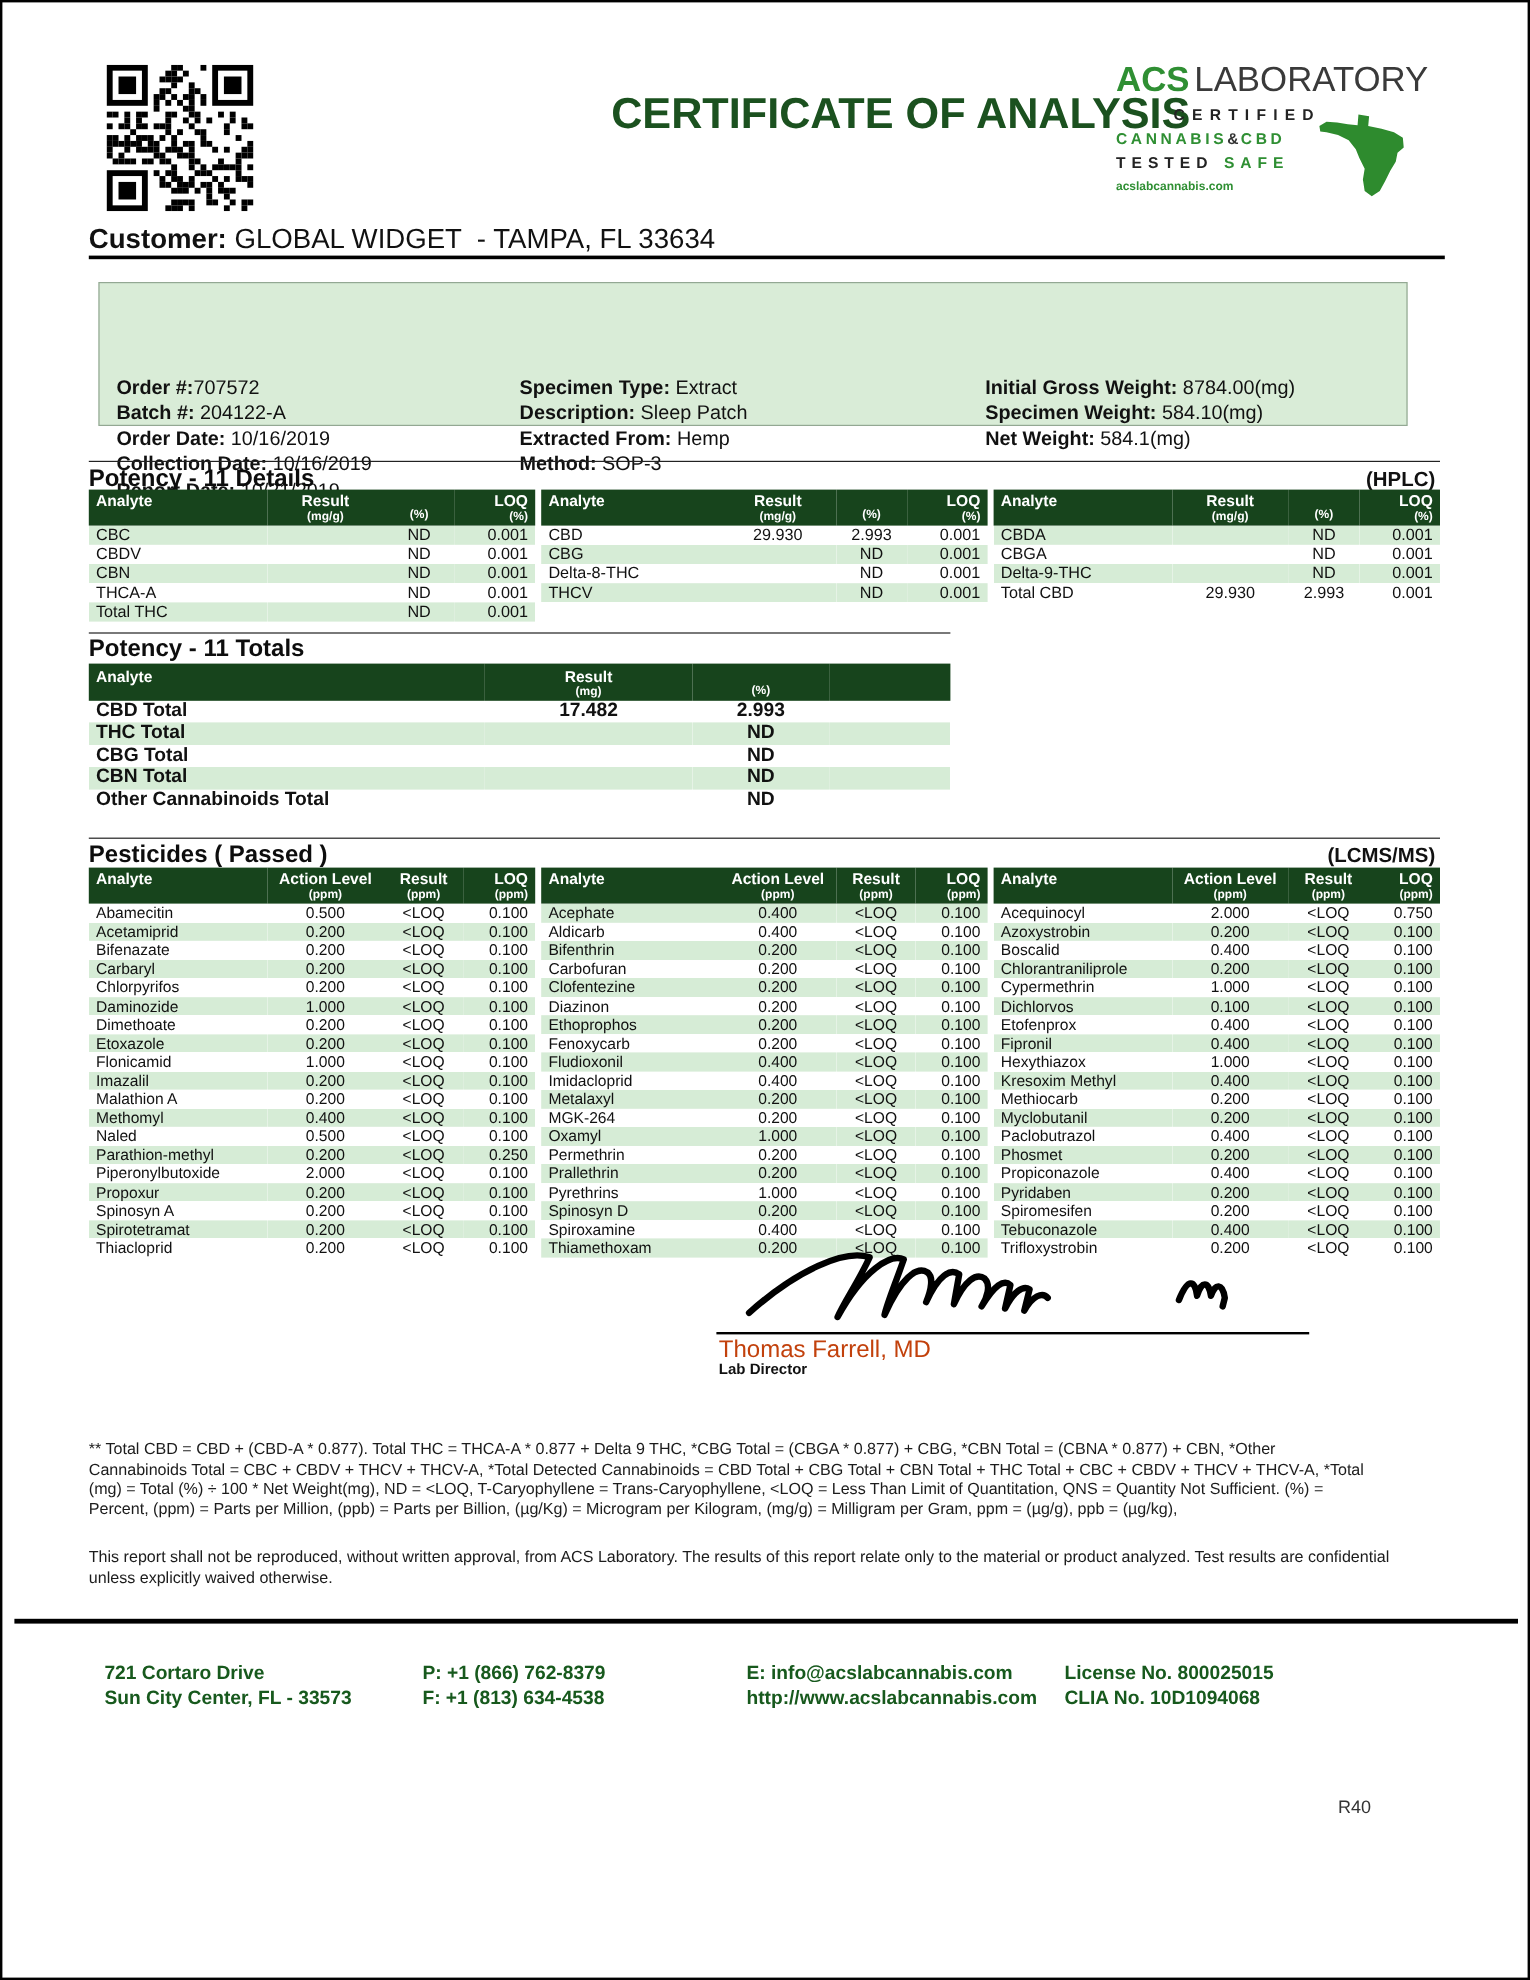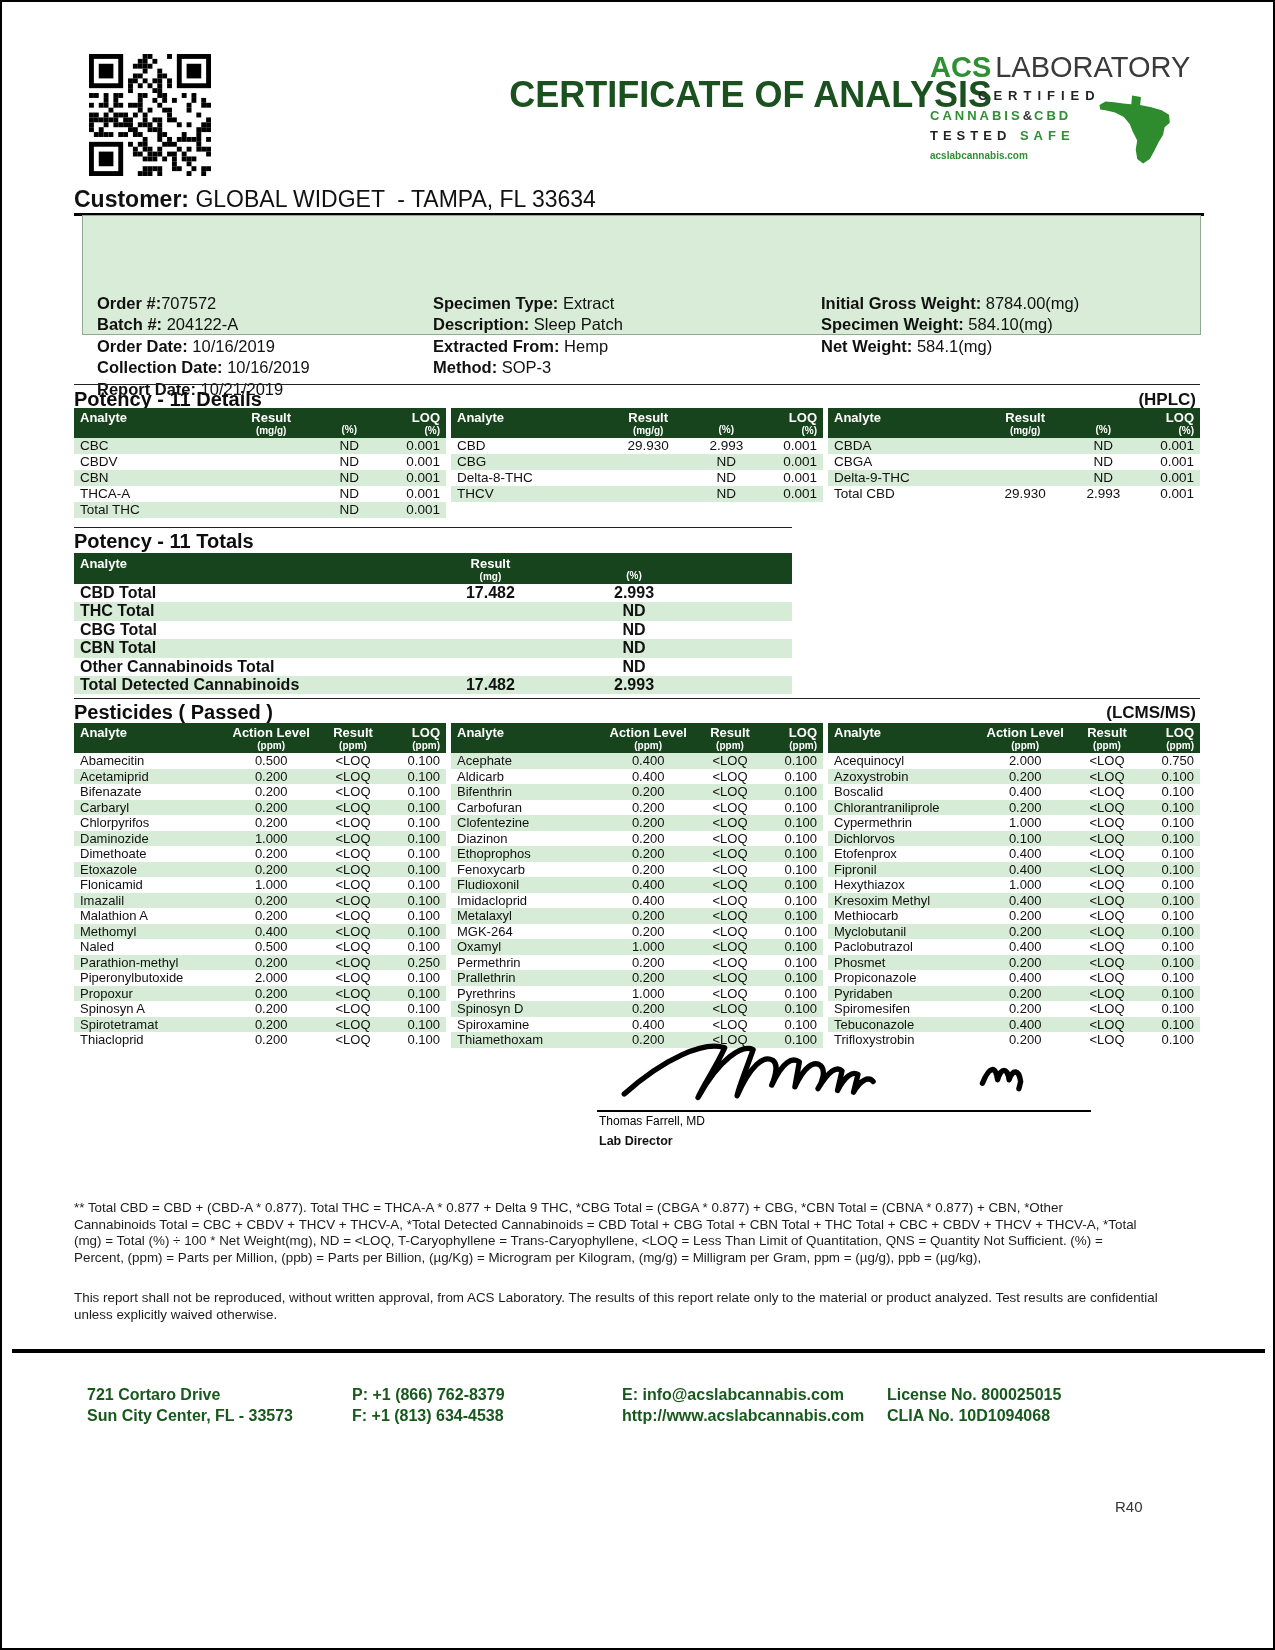--- a/index.html
+++ b/index.html
@@ -22,21 +22,21 @@
   .l-cann .amp{color:#333;letter-spacing:2px;}
   .l-test{font-size:13px;font-weight:bold;letter-spacing:5px;color:#232323;line-height:20px;}
   .l-test .safe{color:#2f8f33;}
   .l-site{font-size:10px;font-weight:bold;color:#2f8f33;margin-top:4px;}
   .fl-icon{position:absolute;right:8px;top:2px;width:74px;height:86px;}
 
   .customer{left:72px;top:184px;font-size:23px;white-space:pre;}
   .customer b{font-weight:bold;}
   .rule-thick{left:72px;top:211px;width:1130px;height:3px;background:#000;}
 
-  .infobox{left:80px;top:213px;width:1089px;height:118px;background:#d9ecd7;border:1px solid #93a893;padding-left:28px;}
+  .infobox{left:80px;top:233px;width:1089px;height:118px;background:#d9ecd7;border:1px solid #93a893;}
   .info-col{position:absolute;top:12px;font-size:16.5px;line-height:21.5px;white-space:pre;}
   .info-col b{font-weight:bold;}
 
   
   .sec-line{height:1px;background:#222;}
   .sec-title{font-size:20px;font-weight:bold;color:#0d0d0d;}
   .method{font-size:17px;font-weight:bold;text-align:right;}
 
   
   table.ptbl{width:100%;border-collapse:collapse;table-layout:fixed;}
@@ -48,21 +48,21 @@
   .det td{height:16px;line-height:16px;font-size:13.5px;}
   .pes td{height:15.5px;line-height:15.5px;font-size:13px;}
   .tot td{height:18.4px;line-height:18.4px;font-size:16px;font-weight:bold;}
   .tot thead th{padding-top:4px;}
   .ta-l{text-align:left;} .ta-c{text-align:center;} .ta-r{text-align:right;}
   .stripe-odd tbody tr:nth-child(odd){background:#d6ecd6;}
   .stripe-even tbody tr:nth-child(even){background:#d6ecd6;}
 
   
   .sig-line{left:595px;top:1108px;width:494px;height:2px;background:#000;}
-  .sig-name{left:597px;top:1112px;font-size:12px;color:#000000;}
+  .sig-name{left:597px;top:1112px;font-size:20px;color:#c2410c;}
   .sig-role{left:597px;top:1132px;font-size:12.5px;font-weight:bold;color:#111;}
   .footnote{left:72px;top:1198px;width:1068px;font-size:13.4px;line-height:16.6px;color:#1c1c1c;}
   .disclaimer{left:72px;top:1288px;width:1120px;font-size:13.4px;line-height:16.6px;color:#1c1c1c;}
   .rule-bottom{left:10px;top:1347px;width:1253px;height:4px;background:#000;}
   .footer{left:85px;top:1382px;display:flex;color:#17591d;font-weight:bold;font-size:16px;line-height:21px;}
   .fcol{white-space:nowrap;}
   .fcol:nth-child(1){width:265px;} .fcol:nth-child(2){width:270px;} .fcol:nth-child(3){width:265px;}
   .pageref{left:1113px;top:1496px;font-size:15px;color:#333;}
 </style>
 </head>
@@ -527,26 +527,20 @@
             <td class="ta-c"></td>
             <td class="ta-c">ND</td>
             <td></td>
           </tr>
           <tr>
             <td class="ta-l">Other Cannabinoids Total</td>
             <td class="ta-c"></td>
             <td class="ta-c">ND</td>
             <td></td>
           </tr>
-          <tr>
-            <td class="ta-l">Total Detected Cannabinoids</td>
-            <td class="ta-c">17.482</td>
-            <td class="ta-c">2.993</td>
-            <td></td>
-          </tr>
         </tbody>
     </table>
   </div>
 
   <div class="abs sec-line" style="left:72px;top:696px;width:1126px;"></div>
   <div class="abs sec-title" style="left:72px;top:699px;">Pesticides ( Passed )</div>
   <div class="abs method" style="right:77px;top:701px;">(LCMS/MS)</div>
 
   <div class="abs" style="left:72px;top:721px;width:372px;">
     <table class="ptbl pes stripe-even">

